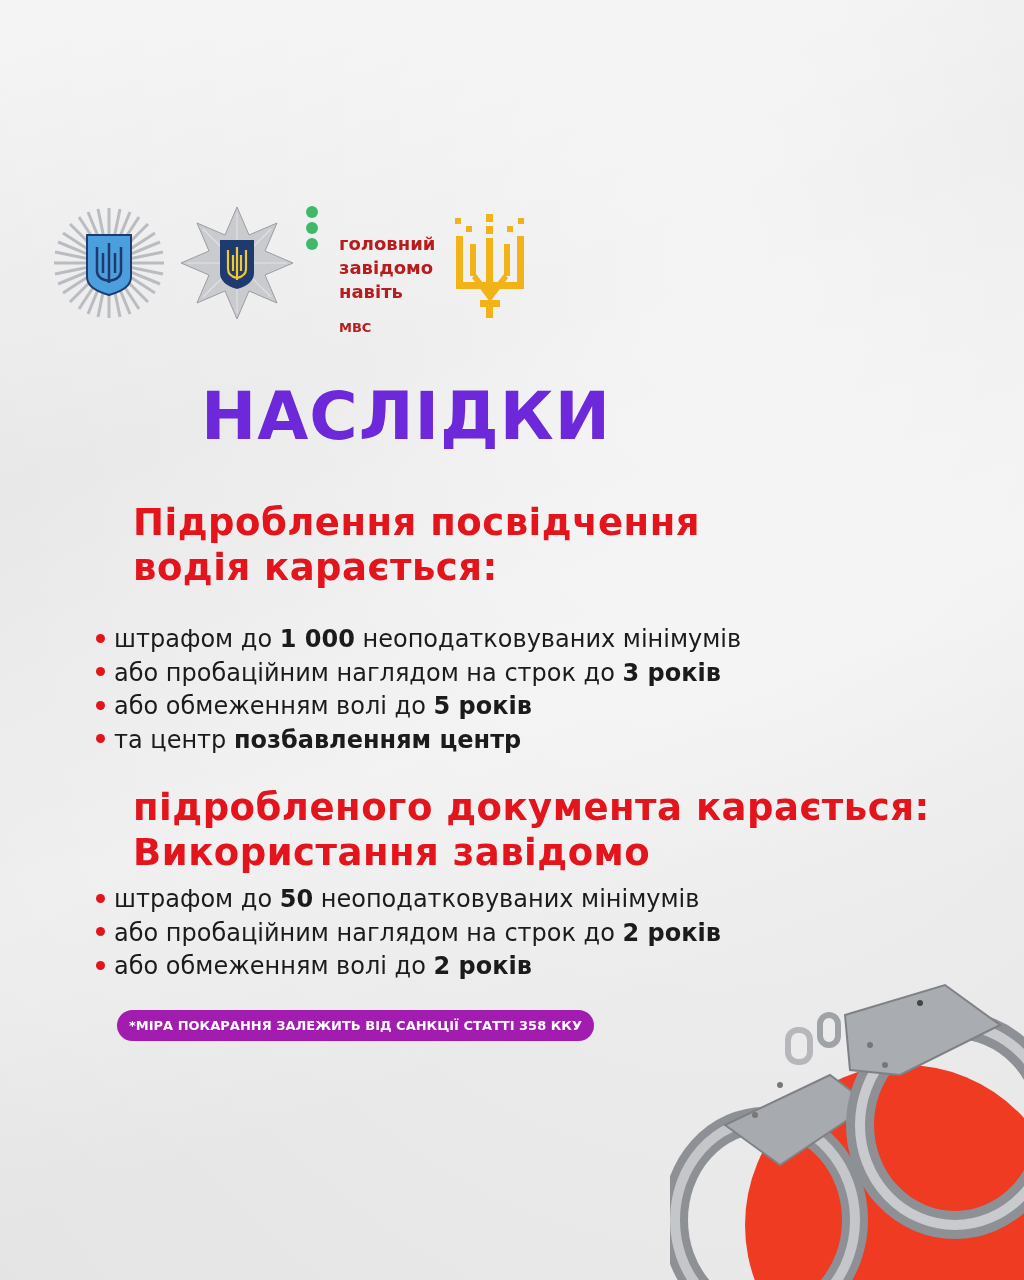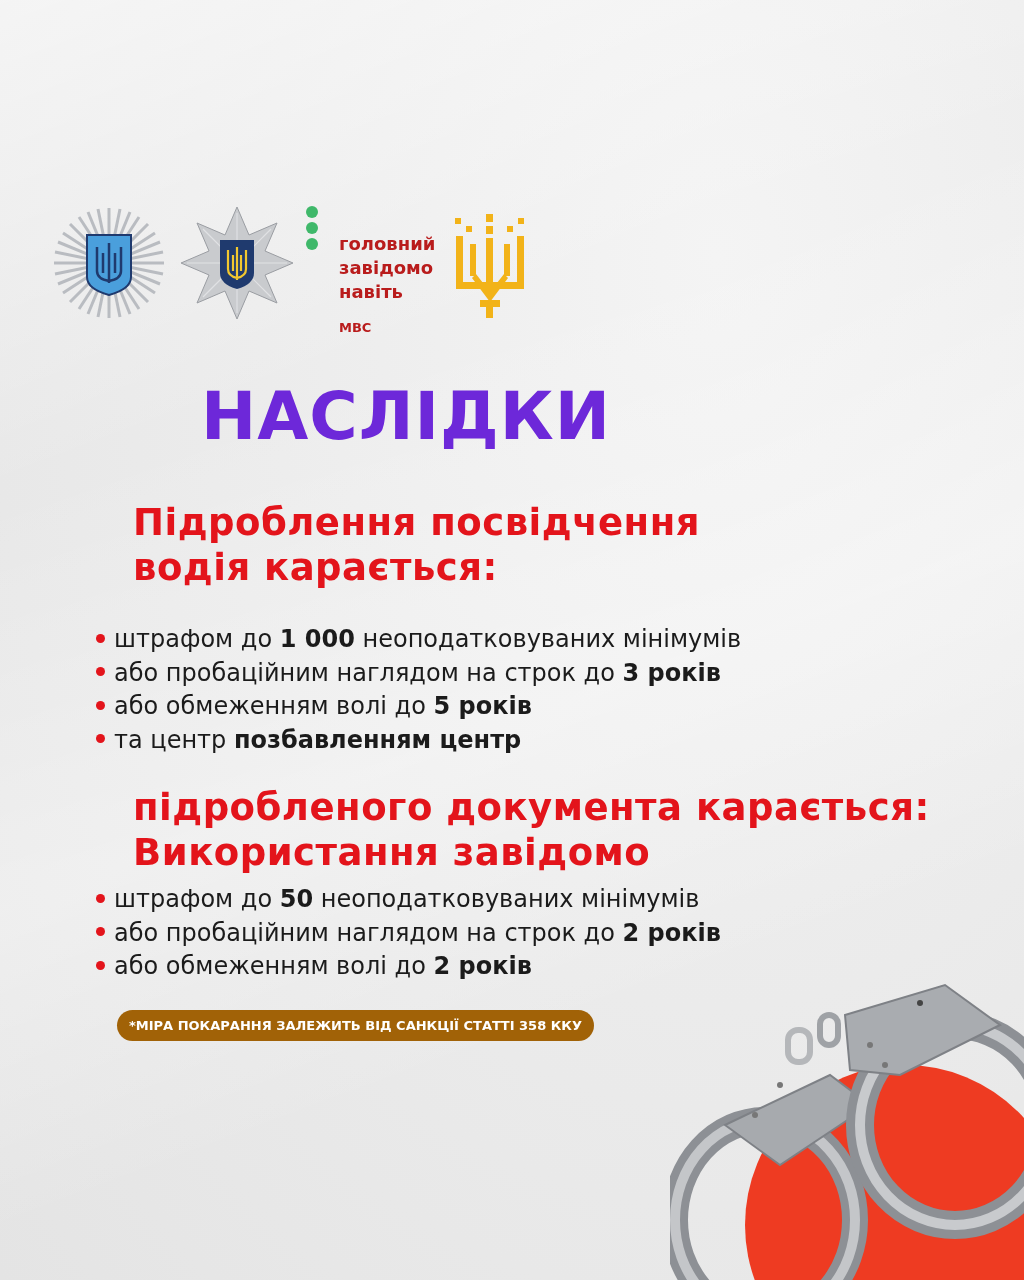--- a/index.html
+++ b/index.html
@@ -34,21 +34,21 @@
   .list li {
     font-size: 24px; line-height: 33.5px; color: #1b1b1b; white-space: nowrap;
   }
   .bullet {
     display: inline-block; width: 9px; height: 9px; border-radius: 50%;
     background: #e3141b; margin-right: 9px; vertical-align: middle; position: relative; top: -2px;
   }
   .list b { font-weight: bold; }
   .note {
     position: absolute; left: 117px; top: 1010px; height: 31px; padding: 0 12px;
-    background: #a16207; color: #fff; border-radius: 16px;
+    background: #a21caf; color: #fff; border-radius: 16px;
     font-size: 13px; font-weight: bold; line-height: 31px; white-space: nowrap;
   }
   .deco { position: absolute; left: 670px; top: 975px; width: 354px; height: 305px; overflow: hidden; }
 </style>
 </head>
 <body>
 
 <div class="sheen"></div>
 
 <div>

